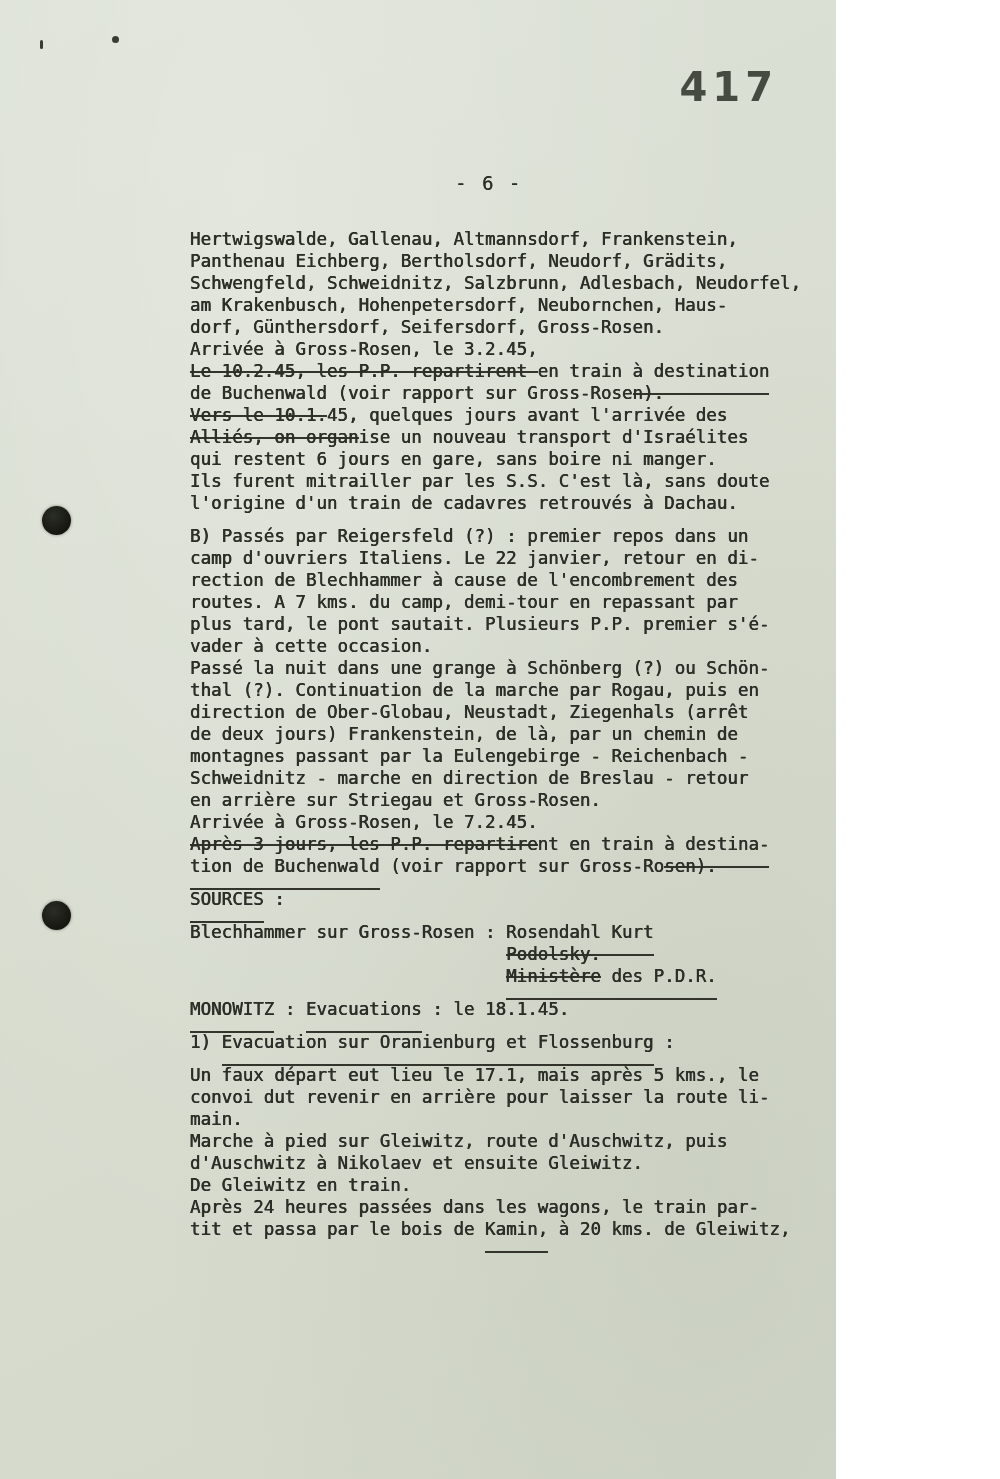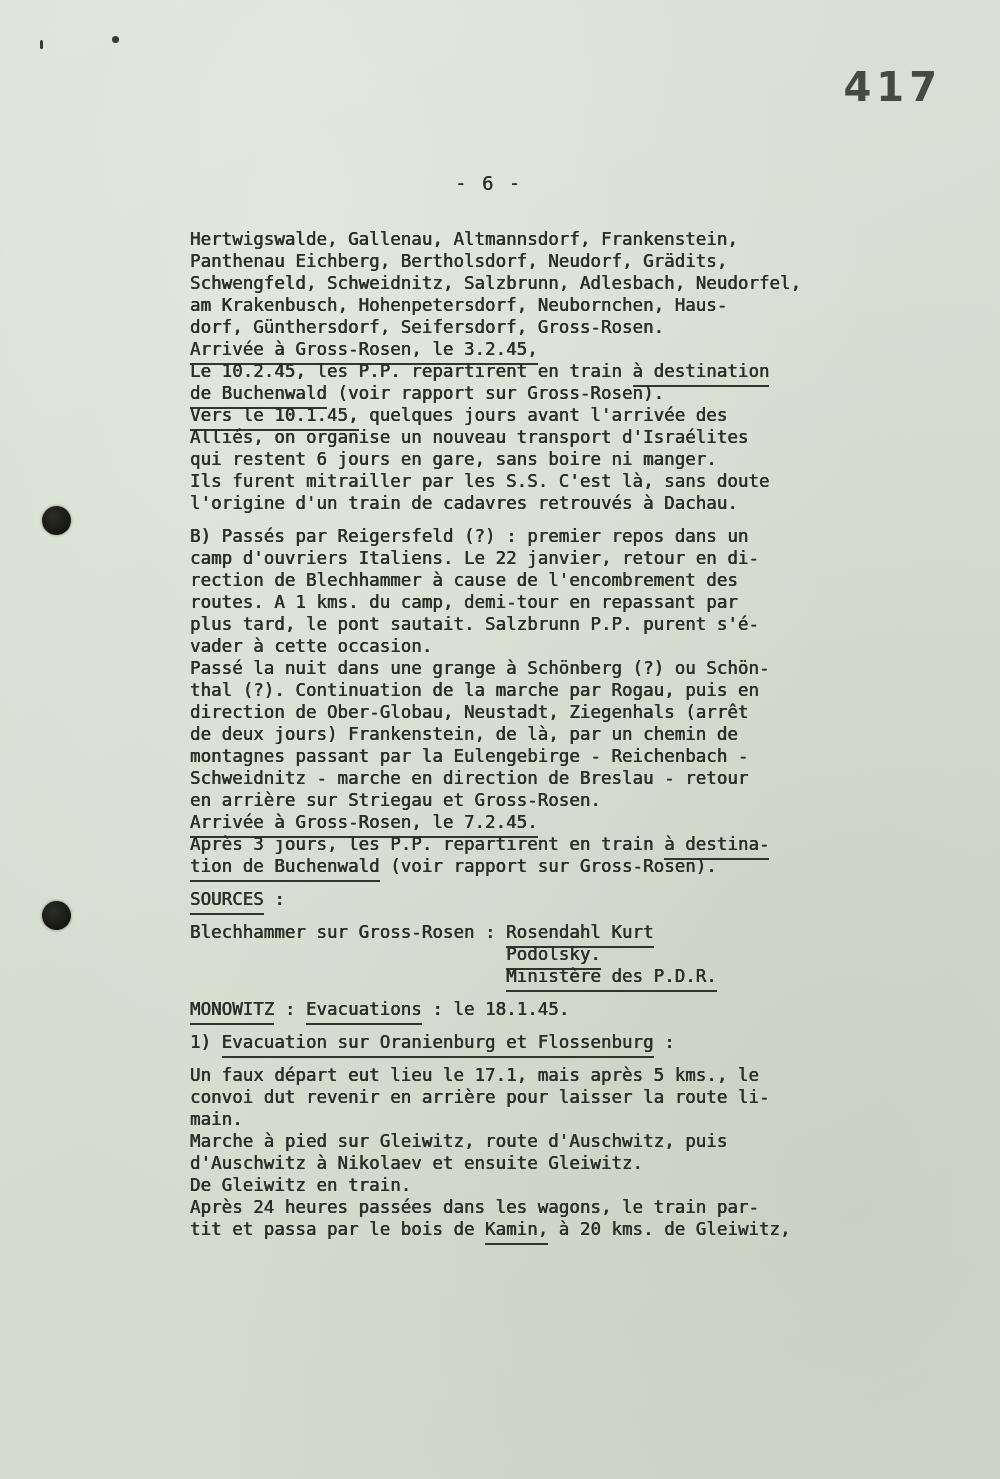--- a/index.html
+++ b/index.html
@@ -1,18 +1,18 @@
 <!DOCTYPE html>
 <html><head>
 <meta charset="utf-8">
 <style>
   html, body { margin: 0; padding: 0; }
   .paper {
     position: relative;
-    width: 1000px;
+    width: 836px;
     height: 1479px;
     overflow: hidden;
     background:
       radial-gradient(ellipse at 30% 15%, rgba(255,255,255,0.20), rgba(255,255,255,0) 60%),
       radial-gradient(ellipse at 85% 80%, rgba(120,130,110,0.10), rgba(255,255,255,0) 55%),
       linear-gradient(155deg, #dde2d7 0%, #d7dccf 55%, #d2d8ca 100%);
     font-family: "DejaVu Sans Mono", "Liberation Mono", monospace;
     color: #2c2e28;
   }
   .corner-number {
@@ -51,21 +51,21 @@
     top: 228px;
     width: 760px;
     font-size: 17.5px;
     line-height: 22px;
     text-shadow: 0.35px 0 0 currentColor, -0.2px 0 0 rgba(44,46,40,0.55);
   }
   .line { white-space: pre; min-height: 22px; }
   .line.blank { height: 11px; min-height: 11px; }
   .u {
     border-bottom: 2px solid #33352d;
-    padding-bottom: 4px;
+    padding-bottom: 12px;
   }
   .speck {
     position: absolute;
     background: #3a3c34;
     border-radius: 50%;
   }
   .speck-1 { left: 112px; top: 36px; width: 7px; height: 7px; }
   .speck-2 { left: 40px;  top: 40px; width: 3px; height: 9px; border-radius: 2px; }
 </style>
 </head>
@@ -89,22 +89,22 @@
       <div class="line"><span class="u">de Buchenwald</span><span> (voir rapport sur Gross-Rosen).</span></div>
       <div class="line"><span class="u">Vers le 10.1.45,</span><span> quelques jours avant l'arrivée des</span></div>
       <div class="line"><span>Alliés, on organise un nouveau transport d'Israélites</span></div>
       <div class="line"><span>qui restent 6 jours en gare, sans boire ni manger.</span></div>
       <div class="line"><span>Ils furent mitrailler par les S.S. C'est là, sans doute</span></div>
       <div class="line"><span>l'origine d'un train de cadavres retrouvés à Dachau.</span></div>
       <div class="line blank"></div>
       <div class="line"><span>B) Passés par Reigersfeld (?) : premier repos dans un</span></div>
       <div class="line"><span>camp d'ouvriers Italiens. Le 22 janvier, retour en di-</span></div>
       <div class="line"><span>rection de Blechhammer à cause de l'encombrement des</span></div>
-      <div class="line"><span>routes. A 1 kms. du camp, demi-tour en repassant par</span></div>
-      <div class="line"><span>plus tard, le pont sautait. Salzbrunn P.P. purent s'é-</span></div>
+      <div class="line"><span>routes. A 7 kms. du camp, demi-tour en repassant par</span></div>
+      <div class="line"><span>plus tard, le pont sautait. Plusieurs P.P. premier s'é-</span></div>
       <div class="line"><span>vader à cette occasion.</span></div>
       <div class="line"><span>Passé la nuit dans une grange à Schönberg (?) ou Schön-</span></div>
       <div class="line"><span>thal (?). Continuation de la marche par Rogau, puis en</span></div>
       <div class="line"><span>direction de Ober-Globau, Neustadt, Ziegenhals (arrêt</span></div>
       <div class="line"><span>de deux jours) Frankenstein, de là, par un chemin de</span></div>
       <div class="line"><span>montagnes passant par la Eulengebirge - Reichenbach -</span></div>
       <div class="line"><span>Schweidnitz - marche en direction de Breslau - retour</span></div>
       <div class="line"><span>en arrière sur Striegau et Gross-Rosen.</span></div>
       <div class="line"><span class="u">Arrivée à Gross-Rosen, le 7.2.45.</span></div>
       <div class="line"><span>Après 3 jours, les P.P. repartirent en train </span><span class="u">à destina-</span></div>

